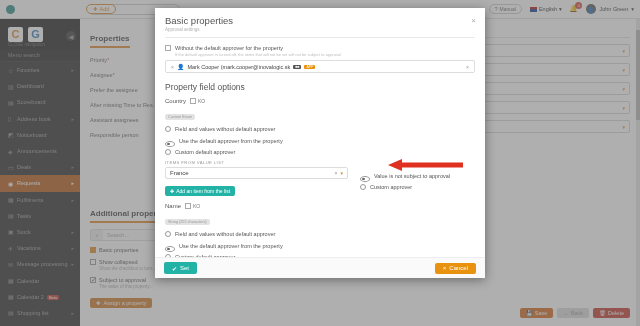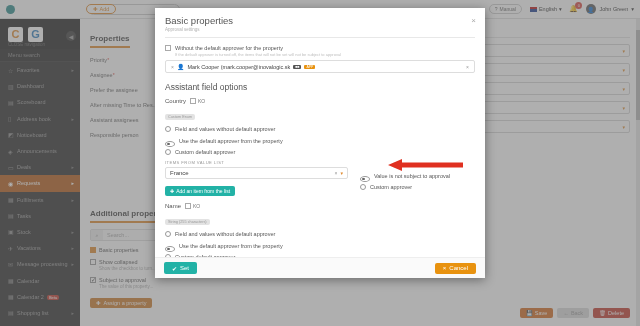--- a/index.html
+++ b/index.html
@@ -466,21 +466,21 @@
         <span class="token">
           <span class="tk-x">×</span>
           <span class="tk-person">👤</span>
           <span>Mark Cooper (mark.cooper@inovalogic.sk</span>
           <span class="badge-dark">■■</span>
           <span class="badge-orange">APP</span>
         </span>
         <span class="field-x">×</span>
       </div>
 
-      <div class="pf-title">Assistant field options</div>
+      <div class="pf-title">Property field options</div>
 
       <div>
         <div class="field-label">
           <span>Country</span>
           <span class="ko">
             <span class="cb"></span>
             <span>KO</span>
           </span>
         </div>
         <div class="type-badge">Custom Enum</div>

